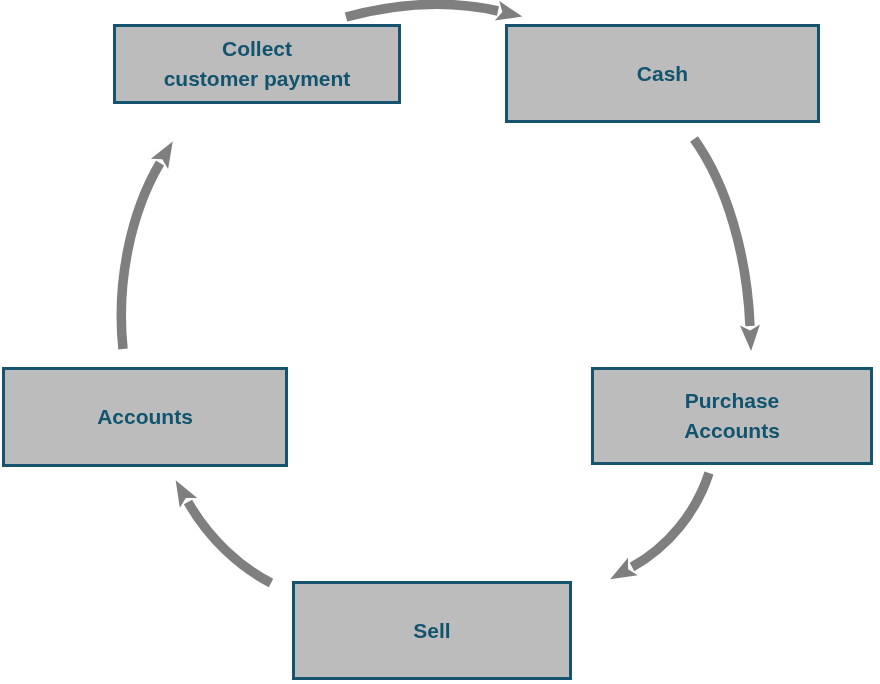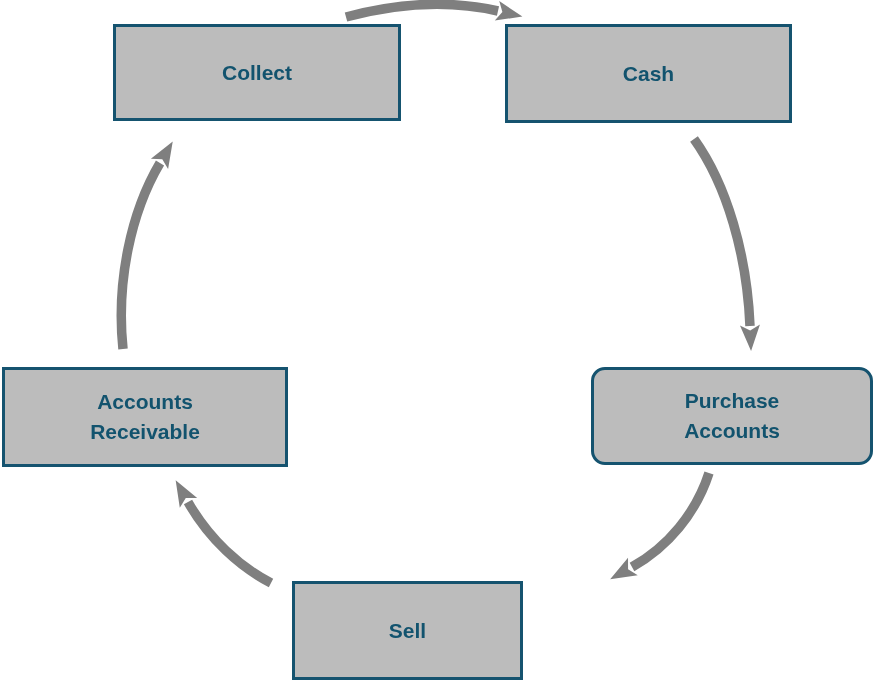--- a/index.html
+++ b/index.html
@@ -31,25 +31,25 @@
     display: flex;
     flex-direction: column;
     align-items: center;
     justify-content: center;
     text-align: center;
     color: #12536e;
     font-weight: 700;
     font-size: 21px;
     line-height: 30px;
   }
-  .node-collect  { left: 113px; top: 24px;  width: 288px; height: 97px; }
-  .node-cash     { left: 505px; top: 24px;  width: 287px; height: 99px; }
+  .node-collect  { left: 113px; top: 24px;  width: 288px; height: 80px; }
+  .node-cash     { left: 505px; top: 24px;  width: 315px; height: 99px; }
   .node-accounts { left: 2px;   top: 367px; width: 286px; height: 100px; }
-  .node-purchase { left: 591px; top: 367px; width: 282px; height: 98px; border-radius: 14px; }
-  .node-sell     { left: 292px; top: 581px; width: 231px; height: 99px; }
+  .node-purchase { left: 591px; top: 367px; width: 282px; height: 98px; }
+  .node-sell     { left: 292px; top: 581px; width: 280px; height: 99px; }
   .arrow-path {
     fill: none;
     stroke: #7f7f7f;
     stroke-width: 9.5;
     stroke-linecap: butt;
   }
 </style>
 </head>
 <body>
 
@@ -63,29 +63,29 @@
     </defs>
     <path class="arrow-path" d="M 346 17 Q 428 -5 498 11" marker-end="url(#ah)"></path>
     <path class="arrow-path" d="M 694 139 C 727 185 747 255 750 326" marker-end="url(#ah)"></path>
     <path class="arrow-path" d="M 709 473 C 696 513 668 547 632 567" marker-end="url(#ah)"></path>
     <path class="arrow-path" d="M 271 583 C 240 567 209 539 188 502" marker-end="url(#ah)"></path>
     <path class="arrow-path" d="M 123 349 C 116 282 131 212 160 163" marker-end="url(#ah)"></path>
   </svg>
 
   <div class="node node-collect">
     <span>Collect</span>
+    <span>customer payment</span>
   </div>
 
   <div class="node node-cash">
     <span>Cash</span>
   </div>
 
   <div class="node node-accounts">
     <span>Accounts</span>
-    <span>Receivable</span>
   </div>
 
   <div class="node node-purchase">
     <span>Purchase</span>
     <span>Accounts</span>
   </div>
 
   <div class="node node-sell">
     <span>Sell</span>
   </div>

